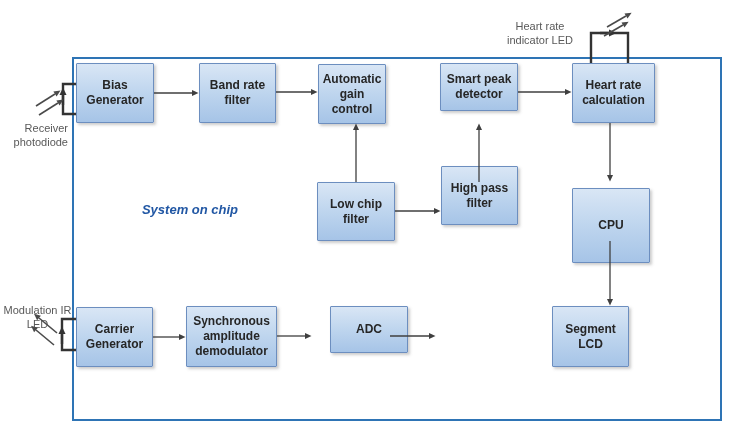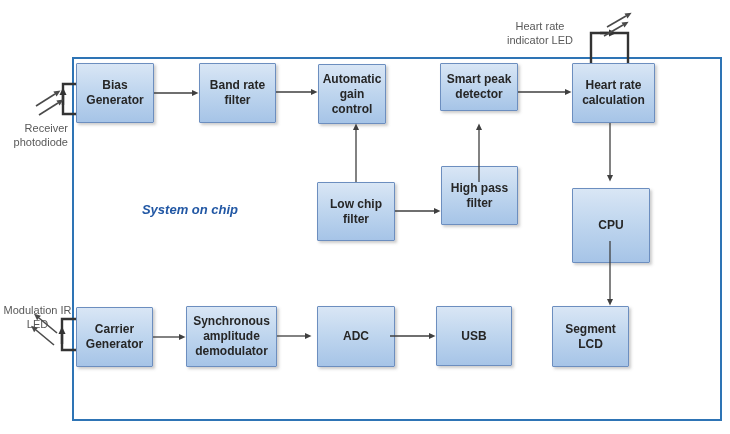--- a/index.html
+++ b/index.html
@@ -58,22 +58,21 @@
 filter</div>
   <div class="block" style="left:441px;top:166px;width:77px;height:59px">High pass
 filter</div>
   <div class="block" style="left:572px;top:188px;width:78px;height:75px">CPU</div>
 
   <div class="block" style="left:76px;top:307px;width:77px;height:60px">Carrier
 Generator</div>
   <div class="block" style="left:186px;top:306px;width:91px;height:61px">Synchronous
 amplitude
 demodulator</div>
-  <div class="block" style="left:317px;top:306px;width:78px;height:61px">ADC</div>
-  <div class="block" style="left:436px;top:306px;width:76px;height:60px">USB</div>
+  <div class="block" style="left:330px;top:306px;width:78px;height:47px">ADC</div>
   <div class="block" style="left:552px;top:306px;width:77px;height:61px">Segment
 LCD</div>
 
   <div class="ext-label lbl-receiver">Receiver
 photodiode</div>
   <div class="ext-label lbl-modulation">Modulation IR
 LED</div>
   <div class="ext-label lbl-heartled">Heart rate
 indicator LED</div>
 

